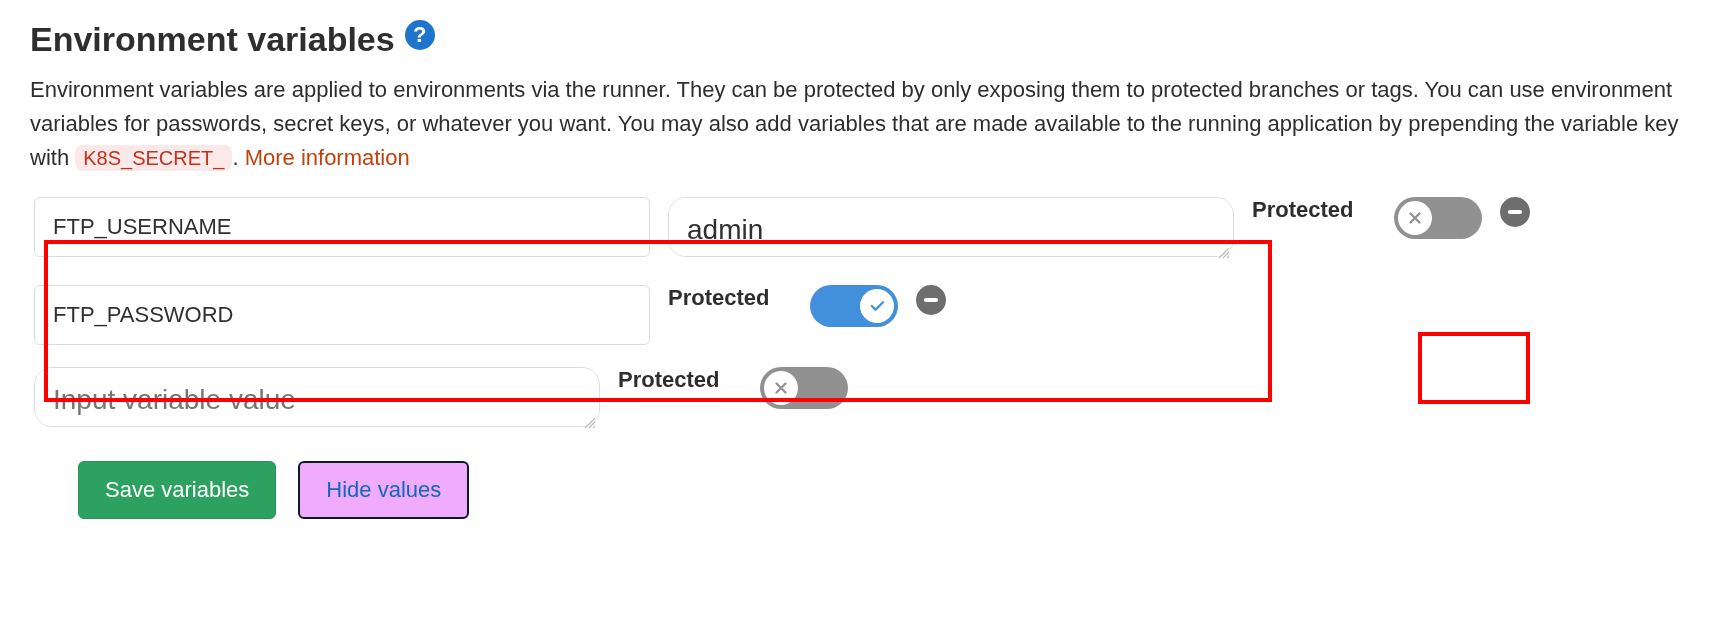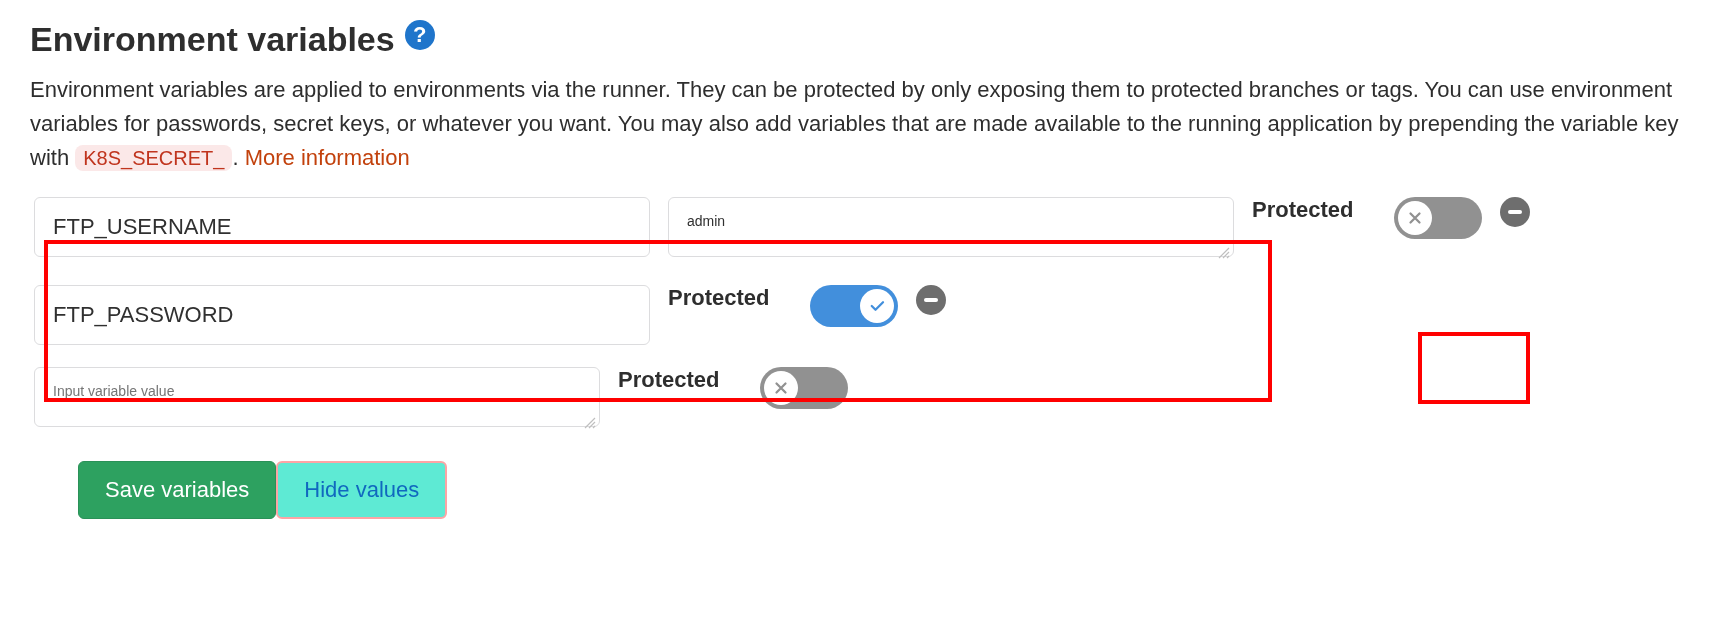--- a/index.html
+++ b/index.html
@@ -83,23 +83,23 @@
   .fld::placeholder { color: #8e8e8e; }
   .key-input { width: 616px; }
   .value-wrap {
     position: relative;
     width: 566px;
   }
   .value-input {
     width: 100%;
     height: 60px;
     border: 1px solid #dcdcde;
-    border-radius: 6px;
+    border-radius: 18px;
     padding: 14px 18px;
-    font-size: 14px;
+    font-size: 28px;
     color: #303030;
     outline: none;
     background: #fff;
     resize: none;
     font-family: inherit;
     line-height: 1.3;
   }
   .value-input.spelled { text-decoration: underline dotted #d04a4a 2px; text-underline-offset: 4px; }
   .resize-handle {
     position: absolute;
@@ -159,40 +159,41 @@
   .remove-btn .bar {
     width: 14px;
     height: 4px;
     background: #fff;
     border-radius: 2px;
   }
 
   .actions {
     margin-top: 24px;
     display: flex;
+    gap: 22px;
     padding-left: 48px;
   }
   .btn {
     height: 58px;
     padding: 0 26px;
     border-radius: 6px;
     font-size: 22px;
     cursor: pointer;
     display: inline-flex;
     align-items: center;
   }
   .btn-primary {
     background: #2da160;
     color: #fff;
     border: 1px solid #2a9158;
   }
   .btn-secondary {
-    background: #5eead4;
+    background: #f0abfc;
     color: #1068bf;
-    border: 2px solid #fca5a5;
+    border: 2px solid #0f172a;
   }
 </style>
 </head>
 <body>
 
 <div style="position:relative;">
 
   <h2 class="title">
     <span>Environment variables</span>
     <span class="help-icon">?</span>

